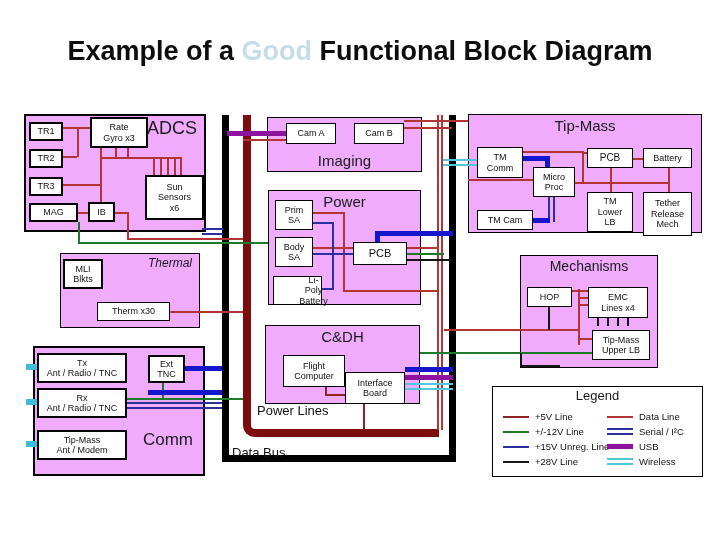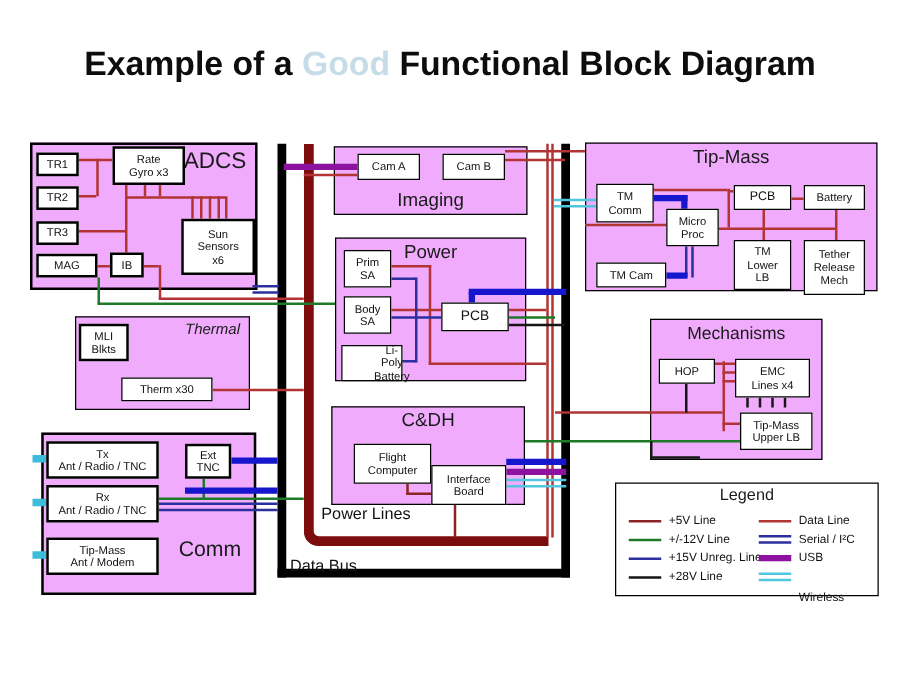--- a/index.html
+++ b/index.html
@@ -265,16 +265,16 @@
         <div class="lg-label" style="left: 42px; top: 54px;">+15V Unreg. Line</div>
         <div class="ln" style="left: 10px; top: 74px; width: 26px; height: 2px; background: rgb(22, 22, 22); z-index: 31;"></div>
         <div class="lg-label" style="left: 42px; top: 69px;">+28V Line</div>
         <div class="ln" style="left: 114px; top: 29px; width: 26px; height: 2px; background: rgb(178, 52, 52); z-index: 31;"></div>
         <div class="lg-label" style="left: 146px; top: 24px;">Data Line</div>
         <div class="ln" style="left: 114px; top: 41px; width: 26px; height: 7px; box-sizing: border-box; border-bottom: 2px solid rgb(44, 47, 158); border-top: 2px solid rgb(44, 47, 158); z-index: 31;"></div>
         <div class="lg-label" style="left: 146px; top: 39px;">Serial / I²C</div>
         <div class="ln" style="left: 114px; top: 57px; width: 26px; height: 5px; background: rgb(141, 18, 160); z-index: 31;"></div>
         <div class="lg-label" style="left: 146px; top: 54px;">USB</div>
         <div class="ln" style="left: 114px; top: 71px; width: 26px; height: 7px; box-sizing: border-box; border-bottom: 2px solid rgb(82, 198, 220); border-top: 2px solid rgb(82, 198, 220); z-index: 31;"></div>
-        <div class="lg-label" style="left: 146px; top: 86px;">Wireless</div>
+        <div class="lg-label" style="left: 146px; top: 69px;">Wireless</div>
       </div>
     </div>
 </div>
 
 </body></html>

